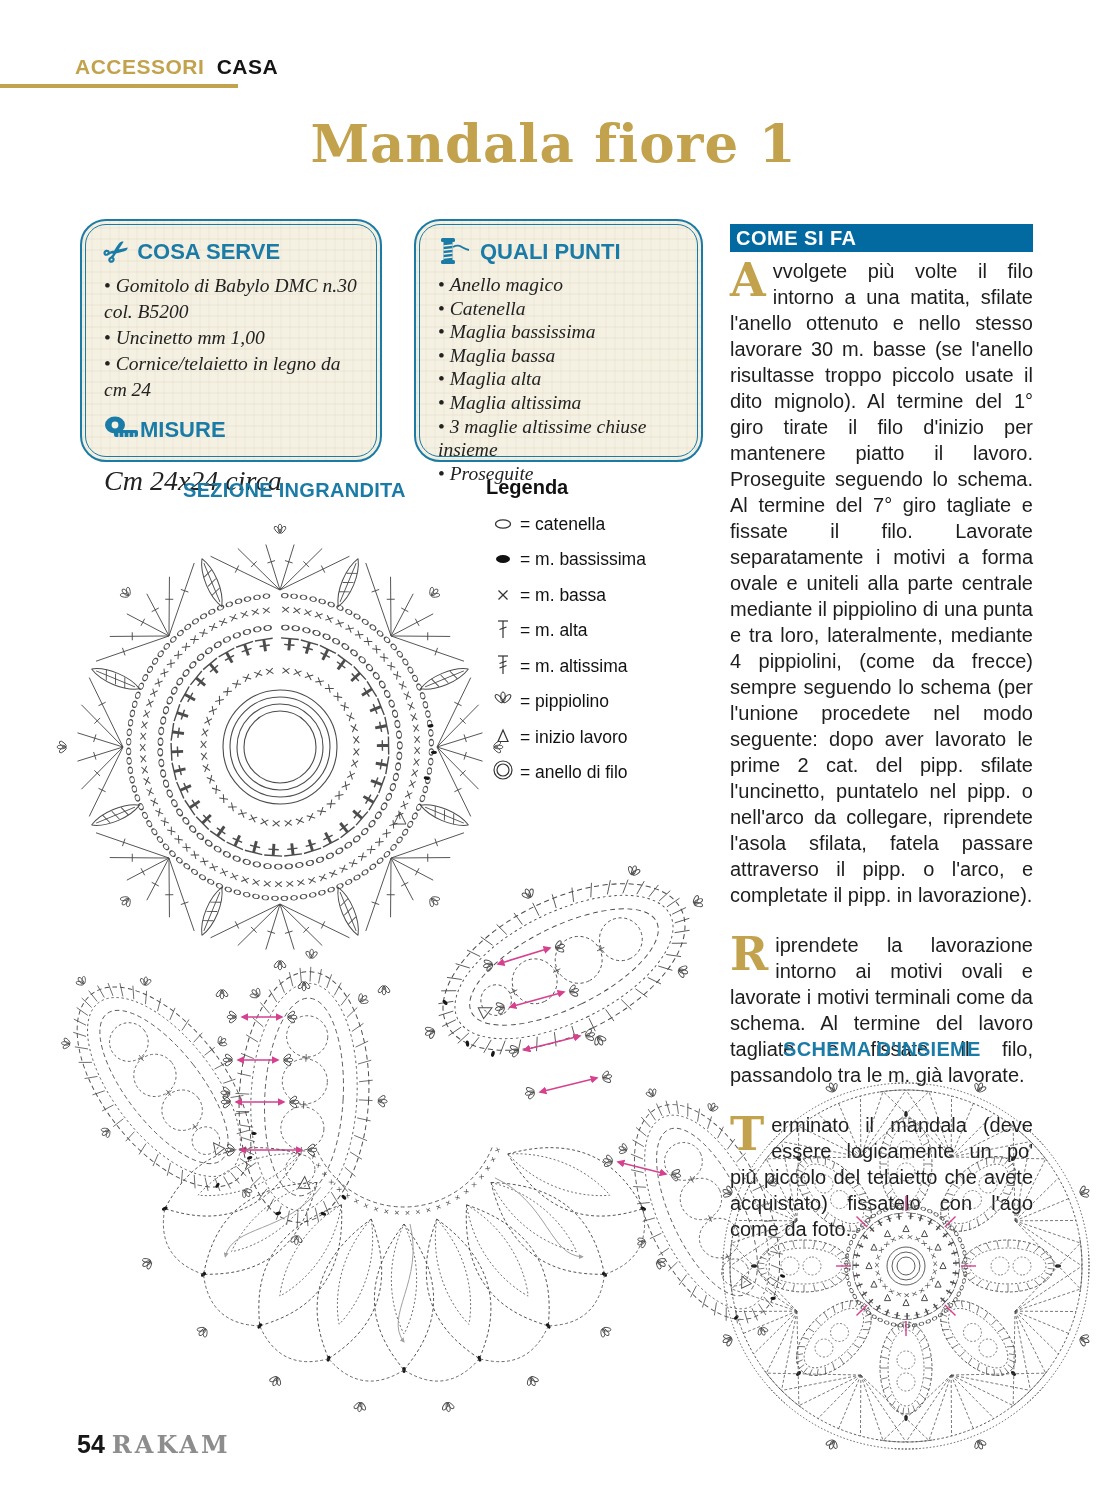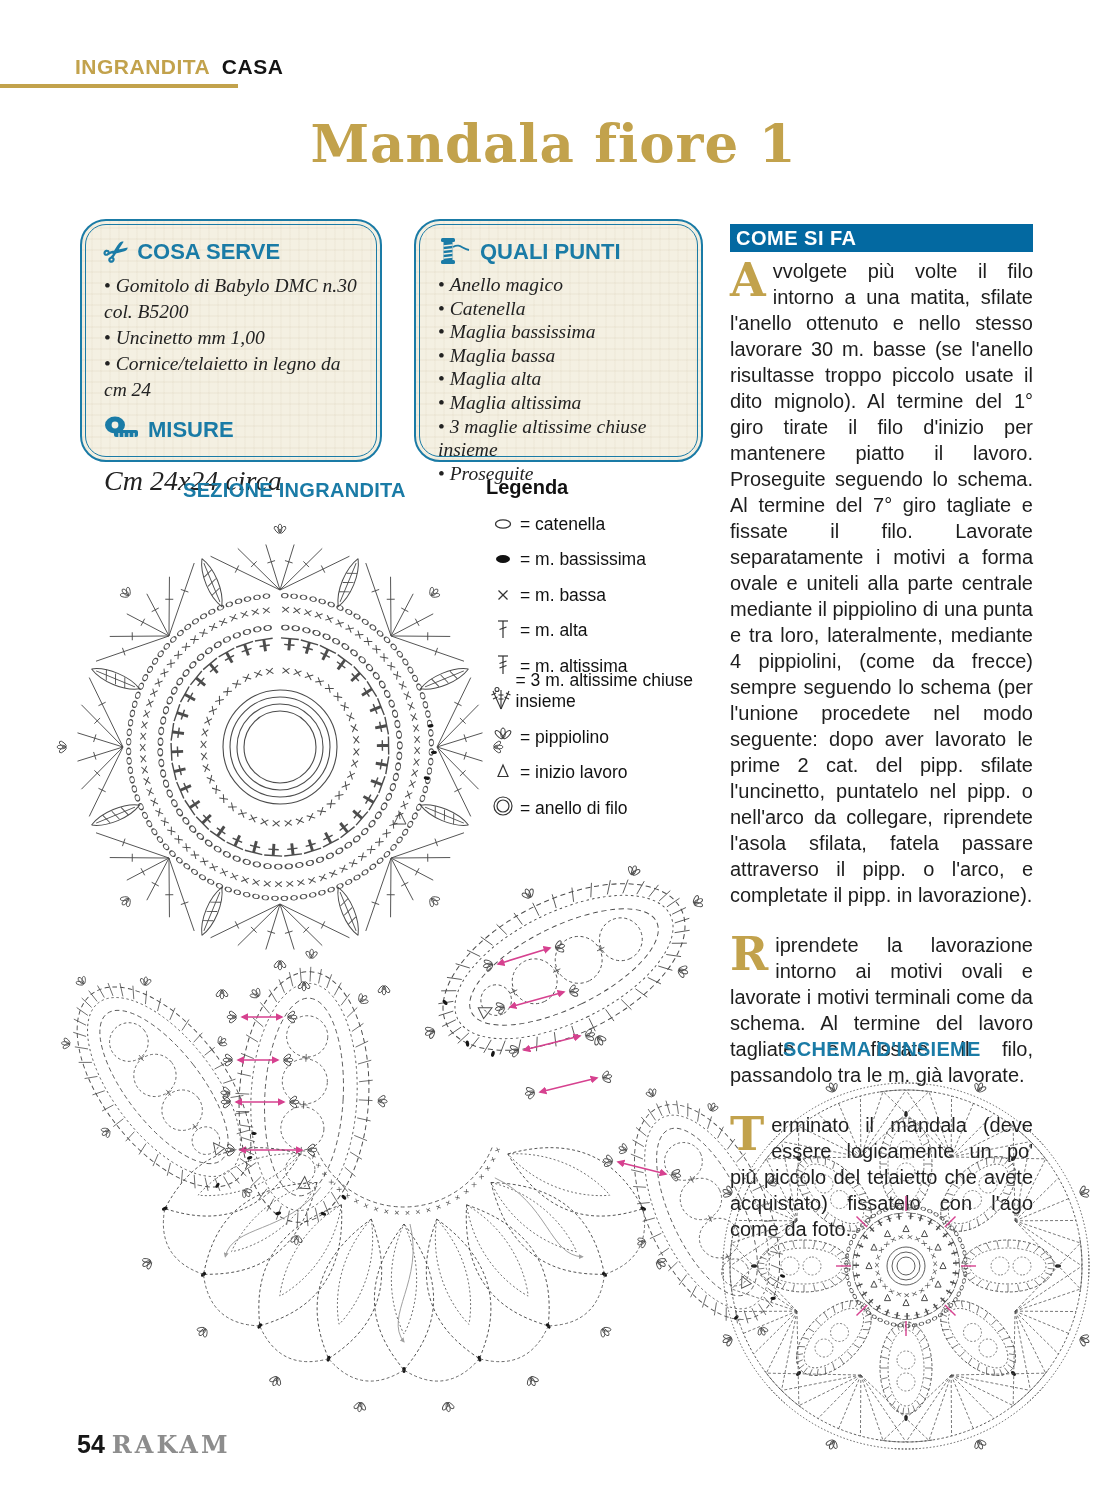--- a/index.html
+++ b/index.html
@@ -27,21 +27,21 @@
   #box-cosa-serve{left:80px;top:219px;width:302px;height:243px;}
   #box-quali-punti{left:414px;top:219px;width:289px;height:243px;}
   .box-head{display:flex;align-items:center;gap:8px;color:#1a7ba6;font-weight:800;font-size:22px;}
   .box-head .ic{display:inline-flex;align-items:center;justify-content:center;}
   .scissors{font-size:30px;color:#1a7ba6;transform:rotate(-35deg);display:inline-block;line-height:1;}
   ul.box-list{list-style:none;margin:6px 0 0 0;padding:0;
     font-family:"Liberation Serif",serif;font-style:italic;font-size:19.5px;color:#222;}
   #box-cosa-serve ul.box-list li{line-height:26px;}
   #box-quali-punti ul.box-list li{line-height:23.6px;}
   ul.box-list li::before{content:"• ";font-style:normal;}
-  .misure-head{display:flex;align-items:center;gap:8px;color:#1a7ba6;font-weight:800;font-size:22px;margin-top:12px;}
+  .misure-head{display:flex;align-items:center;gap:0;color:#1a7ba6;font-weight:800;font-size:22px;margin-top:12px;}
   .misure-value{font-family:"Liberation Serif",serif;font-style:italic;font-size:28px;margin-top:20px;color:#222;}
 
   
   .csf-bar{position:absolute;left:730px;top:224px;width:303px;height:28px;background:#0369a1;
     color:#ffffff;font-weight:800;font-size:20px;line-height:28px;padding-left:6px;box-sizing:border-box;letter-spacing:.5px;}
   .howto{position:absolute;left:730px;top:258px;width:303px;}
   .howto p{margin:0 0 24px 0;font-size:20px;line-height:26px;text-align:justify;color:#1d1d1d;}
   .dropcap{float:left;font-family:"DejaVu Serif",serif;font-weight:bold;font-size:46px;line-height:40px;
     color:#c2a24c;padding:2px 7px 0 0;}
 
@@ -68,21 +68,21 @@
     letter-spacing:3px;margin-left:7px;}
   svg{overflow:visible;}
   .legend .sym svg{overflow:visible;}
 </style>
 </head>
 <body>
 
 <div class="page">
 
   <div class="kicker">
-    <span class="gold">INGRANDITA</span>
+    <span class="gold">ACCESSORI</span>
     <span class="dark">CASA</span>
   </div>
   <div class="kicker-line"></div>
 
   <div class="page-title">Mandala fiore 1</div>
 
   <div class="info-box" id="box-cosa-serve">
     <div class="inner">
       <div class="box-head">
         <span class="ic scissors">✂</span>
@@ -212,39 +212,20 @@
               <line x1="7" y1="3" x2="17" y2="3"></line>
               <line x1="8.5" y1="10.5" x2="15.5" y2="8"></line>
               <line x1="8.5" y1="15" x2="15.5" y2="12.5"></line>
             </g>
           </svg>
         </span>
       <span class="lab">= m. altissima</span>
     </div>
     <div class="legend-row">
       <span class="sym">
-          <svg width="26" height="26" viewBox="0 0 26 26">
-            <g stroke="#333" stroke-width="1.1" fill="none">
-              <line x1="13" y1="23" x2="5" y2="5"></line>
-              <line x1="13" y1="23" x2="13" y2="4"></line>
-              <line x1="13" y1="23" x2="21" y2="5"></line>
-              <line x1="3.5" y1="9" x2="8" y2="7"></line>
-              <line x1="5" y1="13" x2="9.5" y2="11"></line>
-              <line x1="10.5" y1="9" x2="15.5" y2="9"></line>
-              <line x1="10.5" y1="13" x2="15.5" y2="13"></line>
-              <line x1="18" y1="7" x2="22.5" y2="9"></line>
-              <line x1="16.5" y1="11" x2="21" y2="13"></line>
-              <circle cx="9" cy="3.5" r="2"></circle>
-            </g>
-          </svg>
-        </span>
-      <span class="lab">= 3 m. altissime chiuse insieme</span>
-    </div>
-    <div class="legend-row">
-      <span class="sym">
           <svg width="24" height="24" viewBox="0 0 24 24">
             <g stroke="#333" stroke-width="1" fill="none">
               <ellipse cx="12" cy="9" rx="2.2" ry="5"></ellipse>
               <ellipse cx="12" cy="9" rx="2.2" ry="5" transform="rotate(-42 12 15)"></ellipse>
               <ellipse cx="12" cy="9" rx="2.2" ry="5" transform="rotate(42 12 15)"></ellipse>
             </g>
           </svg>
         </span>
       <span class="lab">= pippiolino</span>
     </div>

